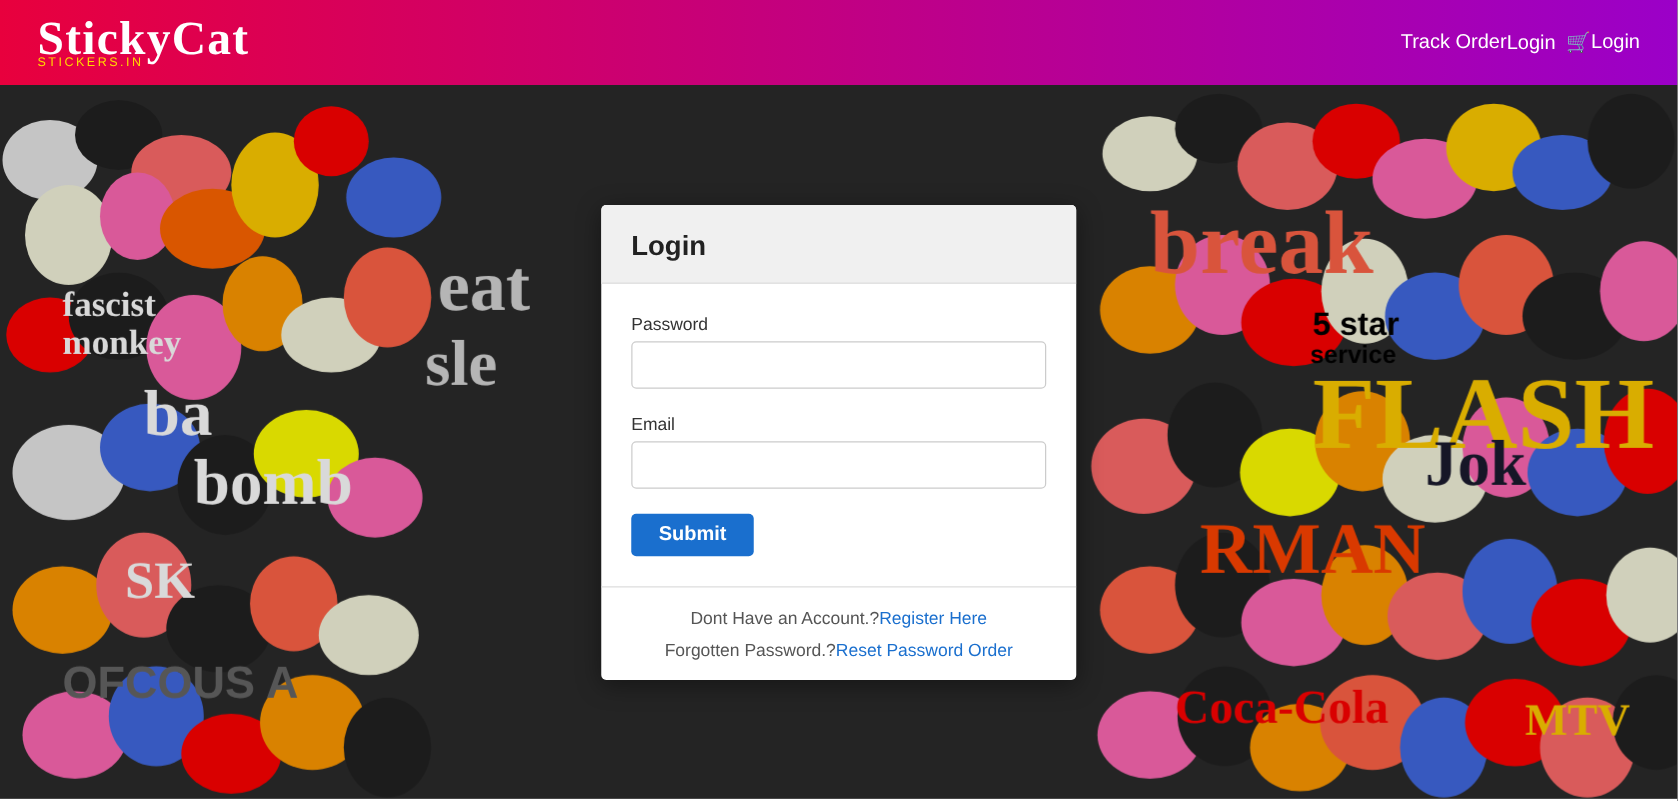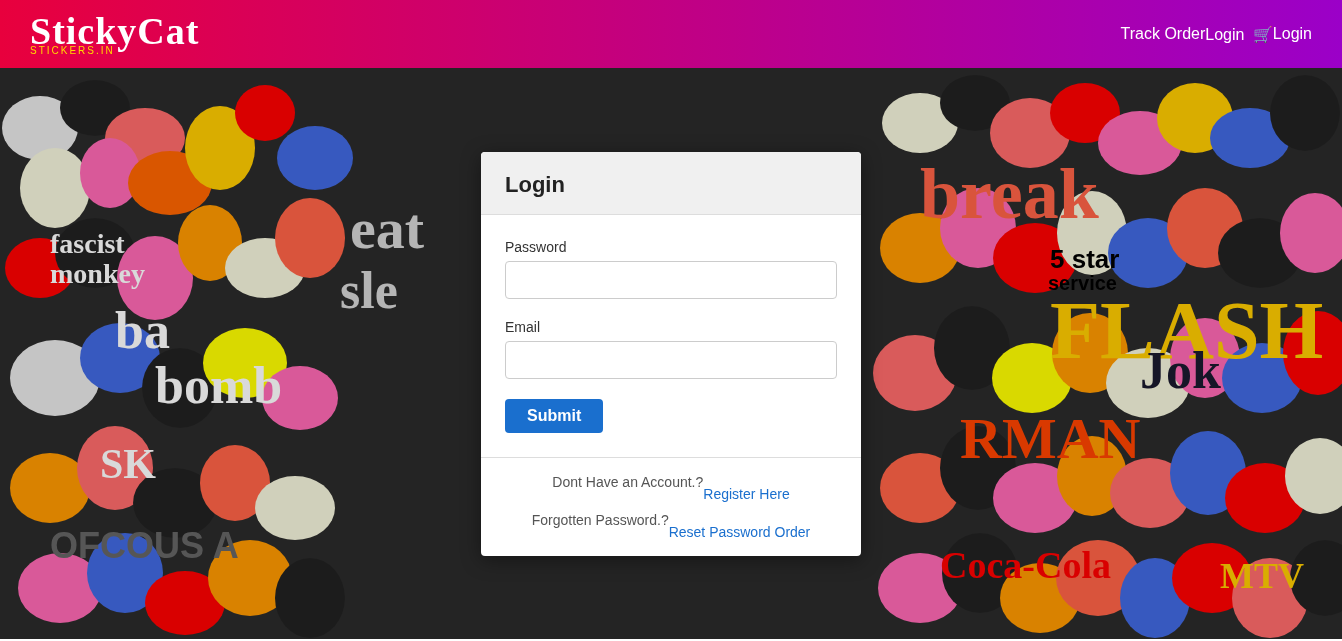--- a/index.html
+++ b/index.html
@@ -148,21 +148,20 @@
     }
 
     .footer-link-row:last-child {
       margin-bottom: 0;
     }
 
     .footer-link {
       color: #1a6fce;
       text-decoration: none;
       font-weight: 500;
-      margin-top: 12px;
     }
   </style>
 </head>
 <body>
 
 <header class="header">
   <div class="logo-area">
     <span class="logo-main">StickyCat</span>
     <span class="logo-sub">STICKERS.IN</span>
   </div>

